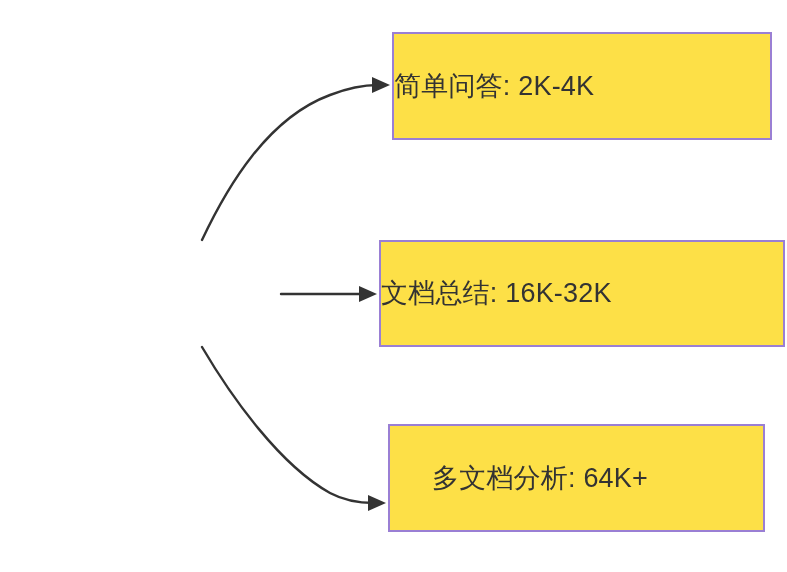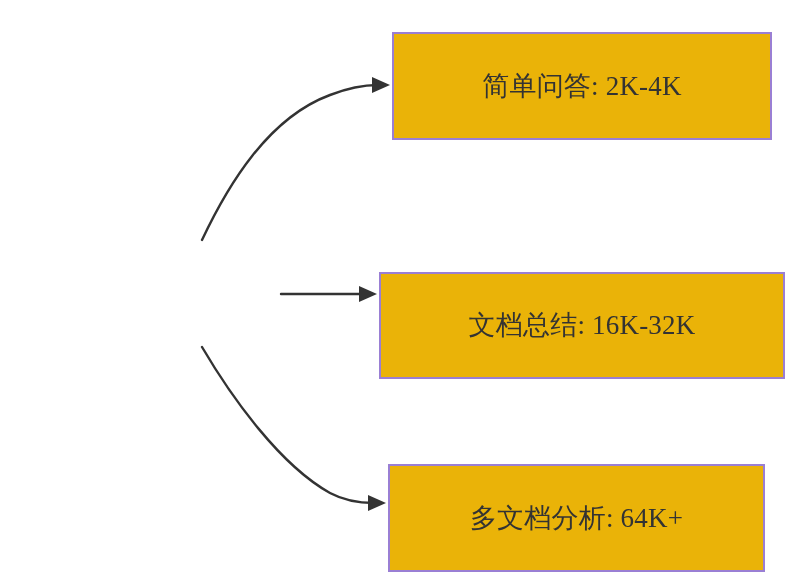--- a/index.html
+++ b/index.html
@@ -27,28 +27,26 @@
     position: absolute;
     left: 0;
     top: 0;
     width: 787px;
     height: 572px;
     pointer-events: none;
   }
   .node {
     position: absolute;
     box-sizing: border-box;
-    background: #eab308;
+    background: #fde047;
     border: 2px solid #9a7fd4;
     border-radius: 0px;
     display: flex;
     align-items: center;
-    justify-content: center;
     text-align: center;
-    font-family: Liberation Serif, serif;
   }
   .node-label {
     color: #333333;
     font-size: 27px;
     line-height: 1.2;
     letter-spacing: 0.2px;
     white-space: nowrap;
     font-weight: 400;
   }
   
@@ -62,27 +60,27 @@
     left: 392px;
     top: 32px;
     width: 380px;
     height: 108px;
   }
   #node-doc-summary {
     left: 379px;
     top: 240px;
     width: 406px;
     height: 107px;
-    margin-top: 32px;
   }
   #node-multi-doc {
     left: 388px;
-    top: 464px;
+    top: 424px;
     width: 377px;
     height: 108px;
+    padding-left: 42px;
   }
   .edge-path {
     fill: none;
     stroke: #333333;
     stroke-width: 2.4;
     stroke-linecap: round;
   }
   .arrow-head {
     fill: #333333;
     stroke: none;

